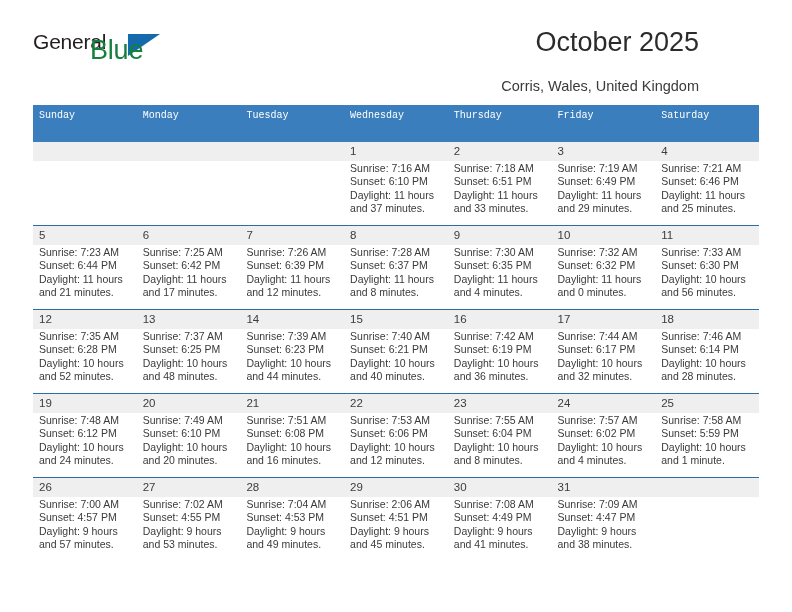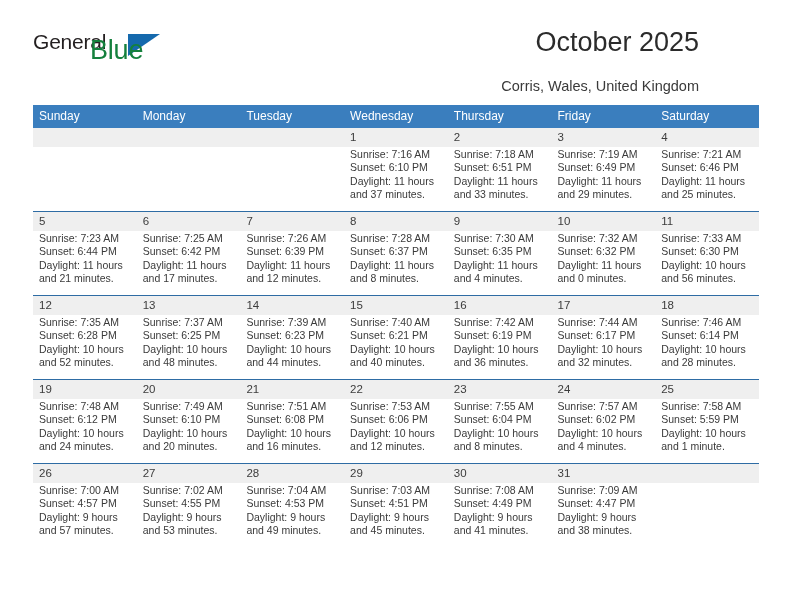--- a/index.html
+++ b/index.html
@@ -89,26 +89,27 @@
     position: absolute;
     left: 33px;
     top: 105px;
     width: 726px;
     border-collapse: collapse;
     table-layout: fixed;
   }
   .calendar th {
     background: #3a7ebe;
     color: #ffffff;
-    font-size: 12px;
+    font-size: 10px;
     font-weight: normal;
     text-align: left;
-    padding: 4px 0 5px 6px;
+    padding: 4px 0 21px 6px;
     height: 12px;
     border: none;
+    font-family: Liberation Mono, monospace;
   }
   .calendar td {
     width: 103.7px;
     height: 83px;
     vertical-align: top;
     padding: 0;
     border: none;
     border-top: 1.5px solid #2e6ca4;
     background: #ffffff;
   }
@@ -436,21 +437,21 @@
             <div class="info">
               <div class="line">Sunrise: 7:04 AM</div>
               <div class="line">Sunset: 4:53 PM</div>
               <div class="line">Daylight: 9 hours</div>
               <div class="line">and 49 minutes.</div>
             </div>
           </td>
           <td>
             <span class="daynum">29</span>
             <div class="info">
-              <div class="line">Sunrise: 7:03 AM</div>
+              <div class="line">Sunrise: 2:06 AM</div>
               <div class="line">Sunset: 4:51 PM</div>
               <div class="line">Daylight: 9 hours</div>
               <div class="line">and 45 minutes.</div>
             </div>
           </td>
           <td>
             <span class="daynum">30</span>
             <div class="info">
               <div class="line">Sunrise: 7:08 AM</div>
               <div class="line">Sunset: 4:49 PM</div>

